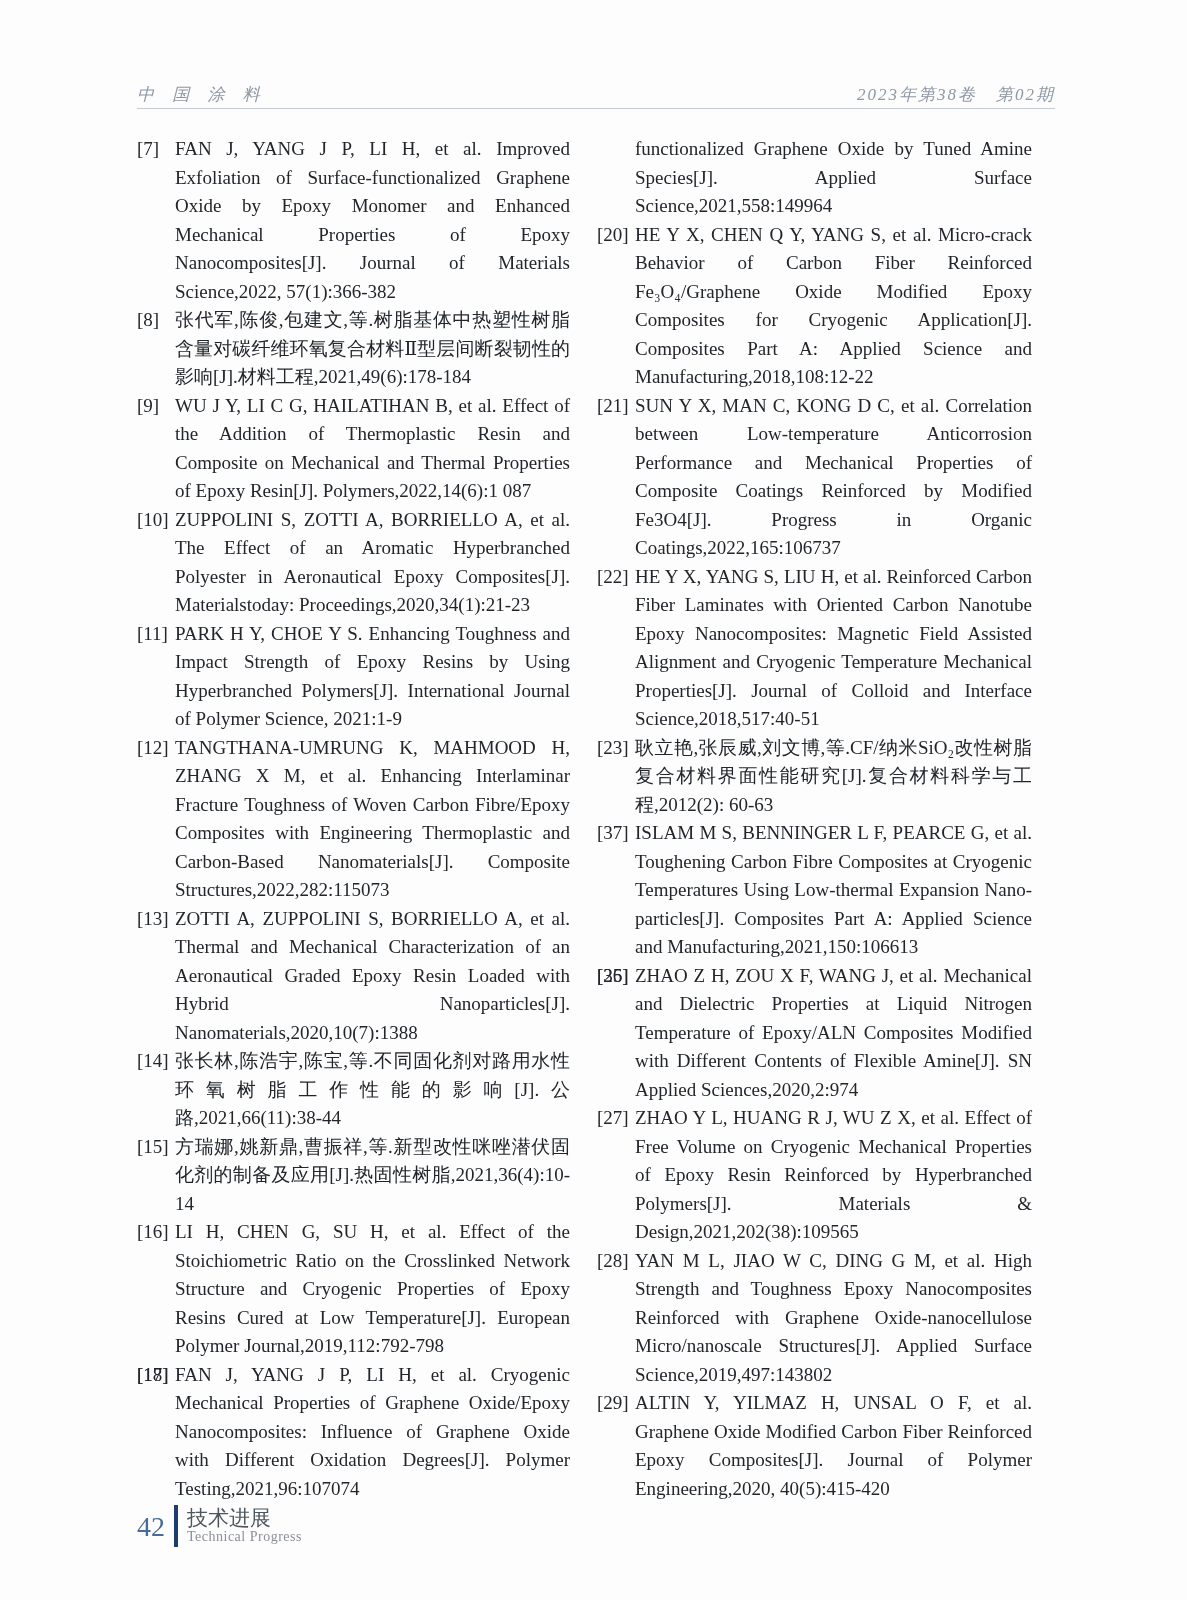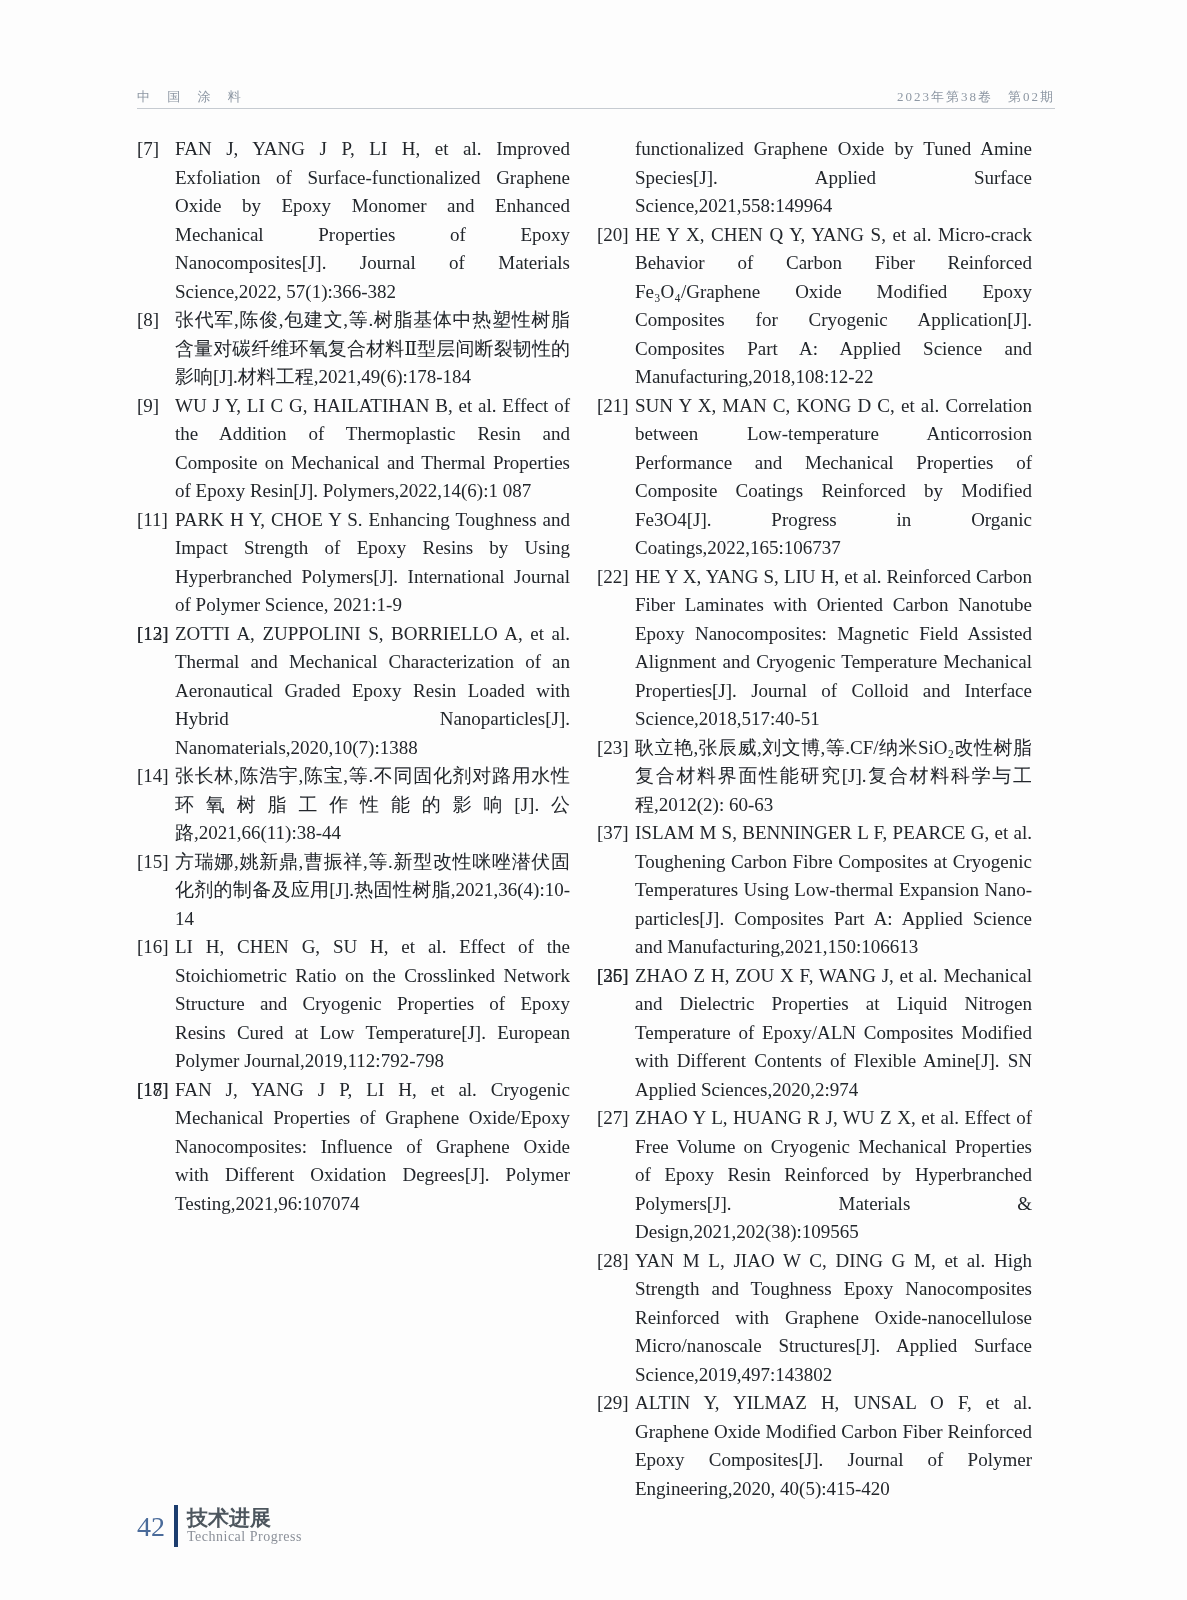--- a/index.html
+++ b/index.html
@@ -10,21 +10,21 @@
     color:#22262b;
     position:relative;
     overflow:hidden;
   }
   .page{position:absolute;inset:0;}
 
   
   .header{
     position:absolute;left:137px;right:132px;top:80px;height:26px;
     display:flex;justify-content:space-between;align-items:flex-end;
-    color:#8d97a3;font-size:13px;
+    color:#8d97a3;font-size:17px;font-style:italic;
   }
   .journal-name{letter-spacing:7px;}
   .issue-info{letter-spacing:2px;text-align:center;}
   .header-rule{
     position:absolute;left:137px;right:132px;top:108px;height:0;
     border-top:1.5px solid #c6cbd1;
   }
 
   
   .col{
@@ -45,43 +45,44 @@
   .footer .page-num{
     font-size:28px;color:#4a6b9a;line-height:1;
     margin-right:9px;padding-top:8px;
   }
   .footer .divider{
     width:4px;height:42px;background:#1c3d6e;margin-right:9px;
   }
   .footer .section{display:flex;flex-direction:column;justify-content:center;}
   .footer .section-cn{
     font-family:"Liberation Sans","DejaVu Sans",sans-serif;
-    font-weight:bold;font-size:21px;color:#4d565e;line-height:1.1;
+    font-weight:normal;font-size:21px;color:#4d565e;line-height:1.1;
   }
   .footer .section-en{
     font-size:14px;color:#8a8f98;line-height:1.2;letter-spacing:.5px;font-family:Liberation Serif, serif;
   }
 </style>
 </head>
 <body>
 
 <div class="page">
 
   <div class="header">
     <span class="journal-name">中 国 涂 料</span>
     <span class="issue-info">2023年第38卷　第02期</span>
   </div>
   <div class="header-rule"></div>
 
   <div class="col col-left" id="col-left">
       <div class="ref"><span class="num">[7]</span><span>FAN J, YANG J P, LI H, et al. Improved Exfoliation of Surface-functionalized Graphene Oxide by Epoxy Monomer and Enhanced Mechanical Properties of Epoxy Nanocomposites[J]. Journal of Materials Science,2022, 57(1):366-382</span></div>
       <div class="ref"><span class="num">[8]</span><span>张代军,陈俊,包建文,等.树脂基体中热塑性树脂含量对碳纤维环氧复合材料Ⅱ型层间断裂韧性的影响[J].材料工程,2021,49(6):178-184</span></div>
       <div class="ref"><span class="num">[9]</span><span>WU J Y, LI C G, HAILATIHAN B, et al. Effect of the Addition of Thermoplastic Resin and Composite on Mechanical and Thermal Properties of Epoxy Resin[J]. Polymers,2022,14(6):1 087</span></div>
+      <div class="ref"><span class="num">[10]</span><span>ZUPPOLINI S, ZOTTI A, BORRIELLO A, et al. The Effect of an Aromatic Hyperbranched Polyester in Aeronautical Epoxy Composites[J]. Materialstoday: Proceedings,2020,34(1):21-23</span></div>
       <div class="ref"><span class="num">[11]</span><span>PARK H Y, CHOE Y S. Enhancing Toughness and Impact Strength of Epoxy Resins by Using Hyperbranched Polymers[J]. International Journal of Polymer Science, 2021:1-9</span></div>
-      <div class="ref"><span class="num">[12]</span></div>
+      <div class="ref"><span class="num">[12]</span><span>TANGTHANA-UMRUNG K, MAHMOOD H, ZHANG X M, et al. Enhancing Interlaminar Fracture Toughness of Woven Carbon Fibre/Epoxy Composites with Engineering Thermoplastic and Carbon-Based Nanomaterials[J]. Composite Structures,2022,282:115073</span></div>
       <div class="ref"><span class="num">[13]</span><span>ZOTTI A, ZUPPOLINI S, BORRIELLO A, et al. Thermal and Mechanical Characterization of an Aeronautical Graded Epoxy Resin Loaded with Hybrid Nanoparticles[J]. Nanomaterials,2020,10(7):1388</span></div>
       <div class="ref"><span class="num">[14]</span><span>张长林,陈浩宇,陈宝,等.不同固化剂对路用水性环氧树脂工作性能的影响[J].公路,2021,66(11):38-44</span></div>
       <div class="ref"><span class="num">[15]</span><span>方瑞娜,姚新鼎,曹振祥,等.新型改性咪唑潜伏固化剂的制备及应用[J].热固性树脂,2021,36(4):10-14</span></div>
       <div class="ref"><span class="num">[16]</span><span>LI H, CHEN G, SU H, et al. Effect of the Stoichiometric Ratio on the Crosslinked Network Structure and Cryogenic Properties of Epoxy Resins Cured at Low Temperature[J]. European Polymer Journal,2019,112:792-798</span></div>
       <div class="ref"><span class="num">[17]</span></div>
       <div class="ref"><span class="num">[18]</span><span>FAN J, YANG J P, LI H, et al. Cryogenic Mechanical Properties of Graphene Oxide/Epoxy Nanocomposites: Influence of Graphene Oxide with Different Oxidation Degrees[J]. Polymer Testing,2021,96:107074</span></div>
     </div>
 
   <div class="col col-right" id="col-right">
       <div class="ref"><span class="num"></span><span>functionalized Graphene Oxide by Tuned Amine Species[J]. Applied Surface Science,2021,558:149964</span></div>

